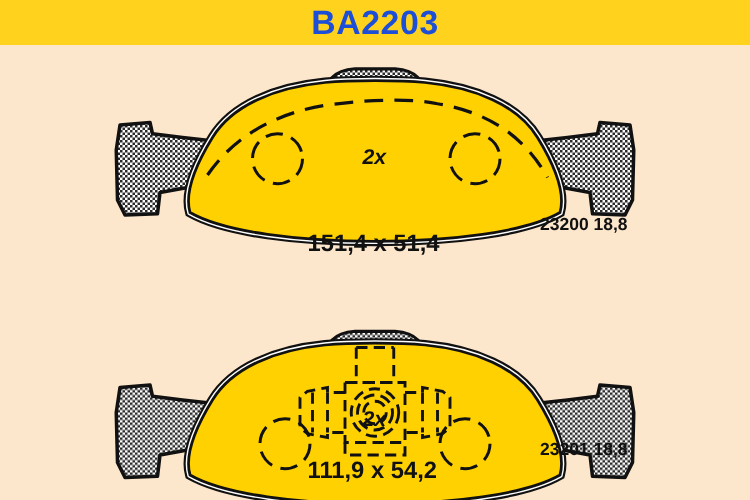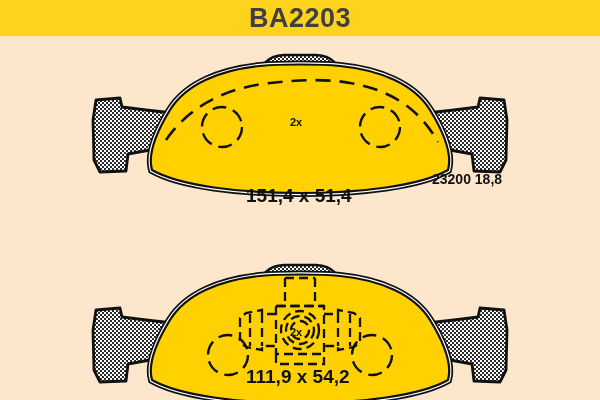--- a/index.html
+++ b/index.html
@@ -28,21 +28,21 @@
     height: 36px;
     background: #ffd21e;
     display: flex;
     align-items: center;
     justify-content: center;
   }
   .banner-title {
     font-family: "Liberation Sans", sans-serif;
     font-size: 27px;
     font-weight: bold;
-    color: #404040;
+    color: #1d4ed8;
     letter-spacing: 0.5px;
     line-height: 1;
   }
   svg.diagram {
     position: absolute;
     left: 0;
     top: 0;
     width: 600px;
     height: 400px;
   }
@@ -54,21 +54,22 @@
     white-space: nowrap;
     line-height: 1;
   }
   .lbl-dim {
     font-size: 19px;
   }
   .lbl-ref {
     font-size: 14px;
   }
   .lbl-qty {
-    font-size: 11px;
+    font-size: 17px;
+    font-style: italic;
   }
   #dim-top    { left: 246px; top: 186px; text-align: center; }
   #ref-top    { left: 432px; top: 172px; }
   #dim-bottom { left: 246px; top: 367px; }
   #ref-bottom { left: 432px; top: 352px; }
   #qty-top    { left: 290px; top: 117px; }
   #qty-bottom { left: 290px; top: 327px; }
 </style>
 </head>
 <body>
@@ -216,14 +217,15 @@
   <div class="lbl lbl-qty" id="qty-top">2x</div>
 
   <div class="lbl lbl-dim" id="dim-top">151,4 x 51,4</div>
 
   <div class="lbl lbl-ref" id="ref-top">23200 18,8</div>
 
   <div class="lbl lbl-qty" id="qty-bottom">2x</div>
 
   <div class="lbl lbl-dim" id="dim-bottom">111,9 x 54,2</div>
 
+  <div class="lbl lbl-ref" id="ref-bottom">23201 18,8</div>
 
 </div>
 
 </body></html>

